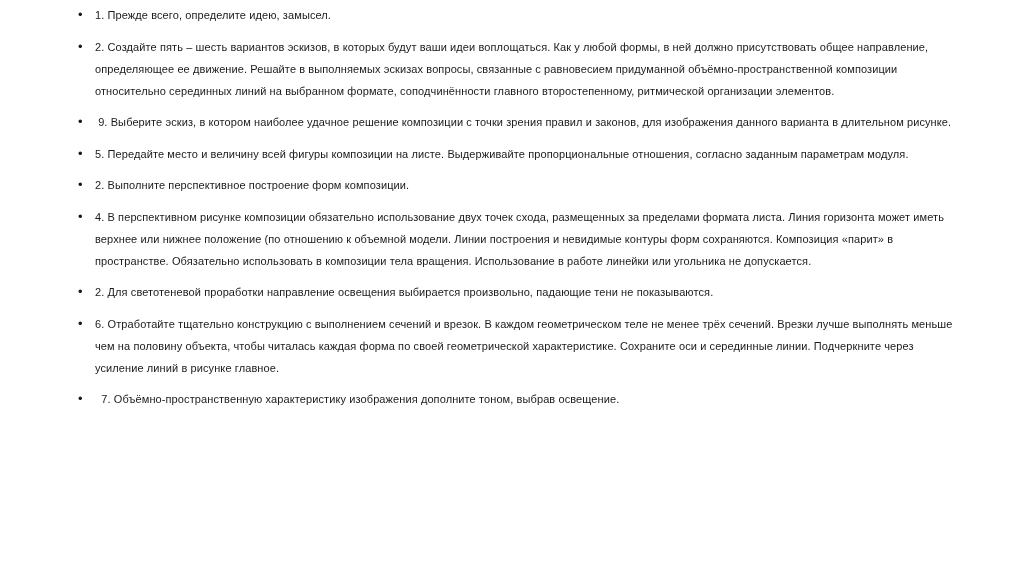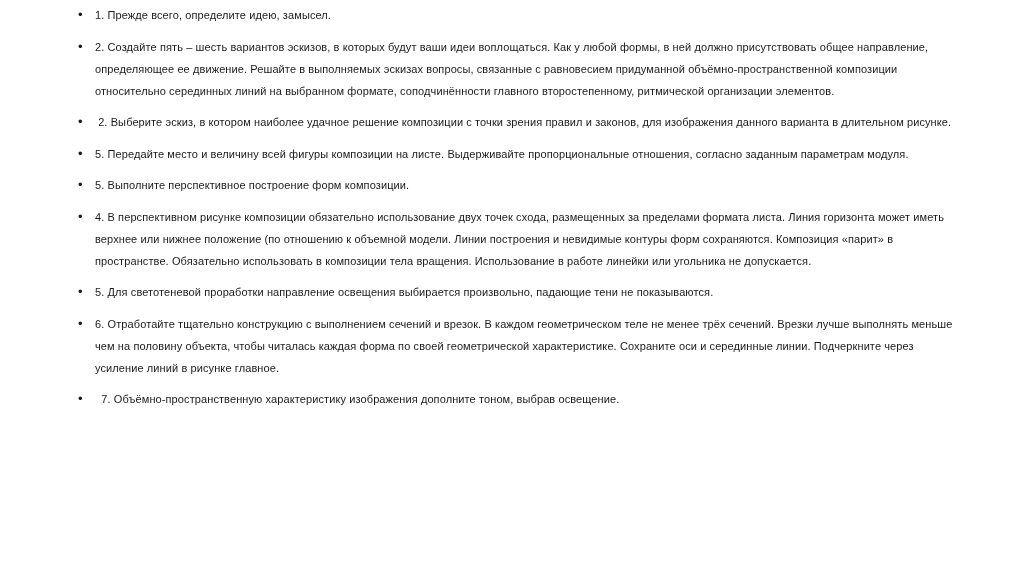--- a/index.html
+++ b/index.html
@@ -56,41 +56,41 @@
       <span class="bullet-text">1. Прежде всего, определите идею, замысел.</span>
     </div>
 
     <div class="bullet-item">
       <span class="bullet-marker">•</span>
       <span class="bullet-text">2. Создайте пять – шесть вариантов эскизов, в которых будут ваши идеи воплощаться. Как у любой формы, в ней должно присутствовать общее направление, определяющее ее движение. Решайте в выполняемых эскизах вопросы, связанные с равновесием придуманной объёмно-пространственной композиции относительно серединных линий на выбранном формате, соподчинённости главного второстепенному, ритмической организации элементов.</span>
     </div>
 
     <div class="bullet-item">
       <span class="bullet-marker">•</span>
-      <span class="bullet-text"> 2. Выберите эскиз, в котором наиболее удачное решение композиции с точки зрения правил и законов, для изображения данного варианта в длительном рисунке.</span>
+      <span class="bullet-text"> 9. Выберите эскиз, в котором наиболее удачное решение композиции с точки зрения правил и законов, для изображения данного варианта в длительном рисунке.</span>
     </div>
 
     <div class="bullet-item">
       <span class="bullet-marker">•</span>
       <span class="bullet-text">5. Передайте место и величину всей фигуры композиции на листе. Выдерживайте пропорциональные отношения, согласно заданным параметрам модуля.</span>
     </div>
 
     <div class="bullet-item">
       <span class="bullet-marker">•</span>
-      <span class="bullet-text">5. Выполните перспективное построение форм композиции.</span>
+      <span class="bullet-text">2. Выполните перспективное построение форм композиции.</span>
     </div>
 
     <div class="bullet-item">
       <span class="bullet-marker">•</span>
       <span class="bullet-text">4. В перспективном рисунке композиции обязательно использование двух точек схода, размещенных за пределами формата листа. Линия горизонта может иметь верхнее или нижнее положение (по отношению к объемной модели. Линии построения и невидимые контуры форм сохраняются. Композиция «парит» в пространстве. Обязательно использовать в композиции тела вращения. Использование в работе линейки или угольника не допускается.</span>
     </div>
 
     <div class="bullet-item">
       <span class="bullet-marker">•</span>
-      <span class="bullet-text">5. Для светотеневой проработки направление освещения выбирается произвольно, падающие тени не показываются.</span>
+      <span class="bullet-text">2. Для светотеневой проработки направление освещения выбирается произвольно, падающие тени не показываются.</span>
     </div>
 
     <div class="bullet-item">
       <span class="bullet-marker">•</span>
       <span class="bullet-text">6. Отработайте тщательно конструкцию с выполнением сечений и врезок. В каждом геометрическом теле не менее трёх сечений. Врезки лучше выполнять меньше чем на половину объекта, чтобы читалась каждая форма по своей геометрической характеристике. Сохраните оси и серединные линии. Подчеркните через усиление линий в рисунке главное.</span>
     </div>
 
     <div class="bullet-item">
       <span class="bullet-marker">•</span>
       <span class="bullet-text">  7. Объёмно-пространственную характеристику изображения дополните тоном, выбрав освещение.</span>

